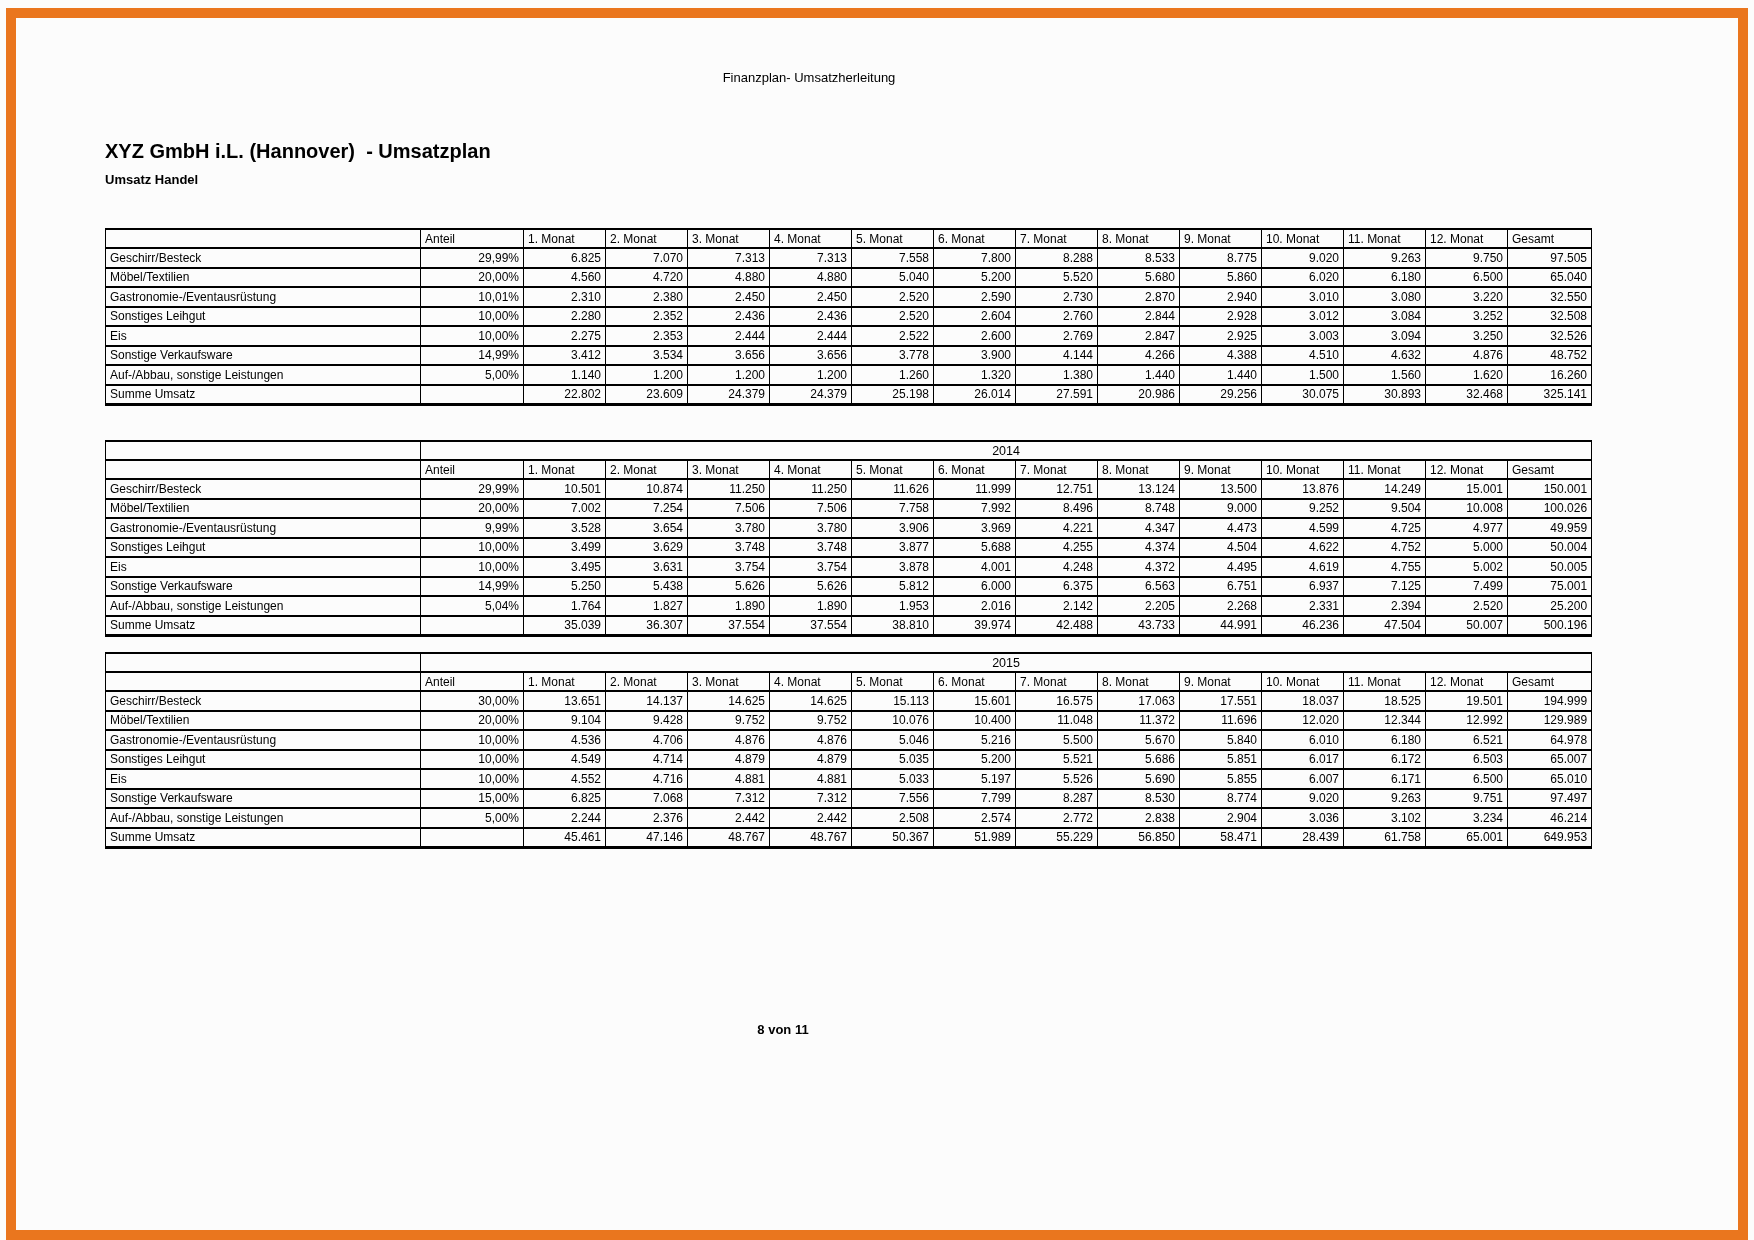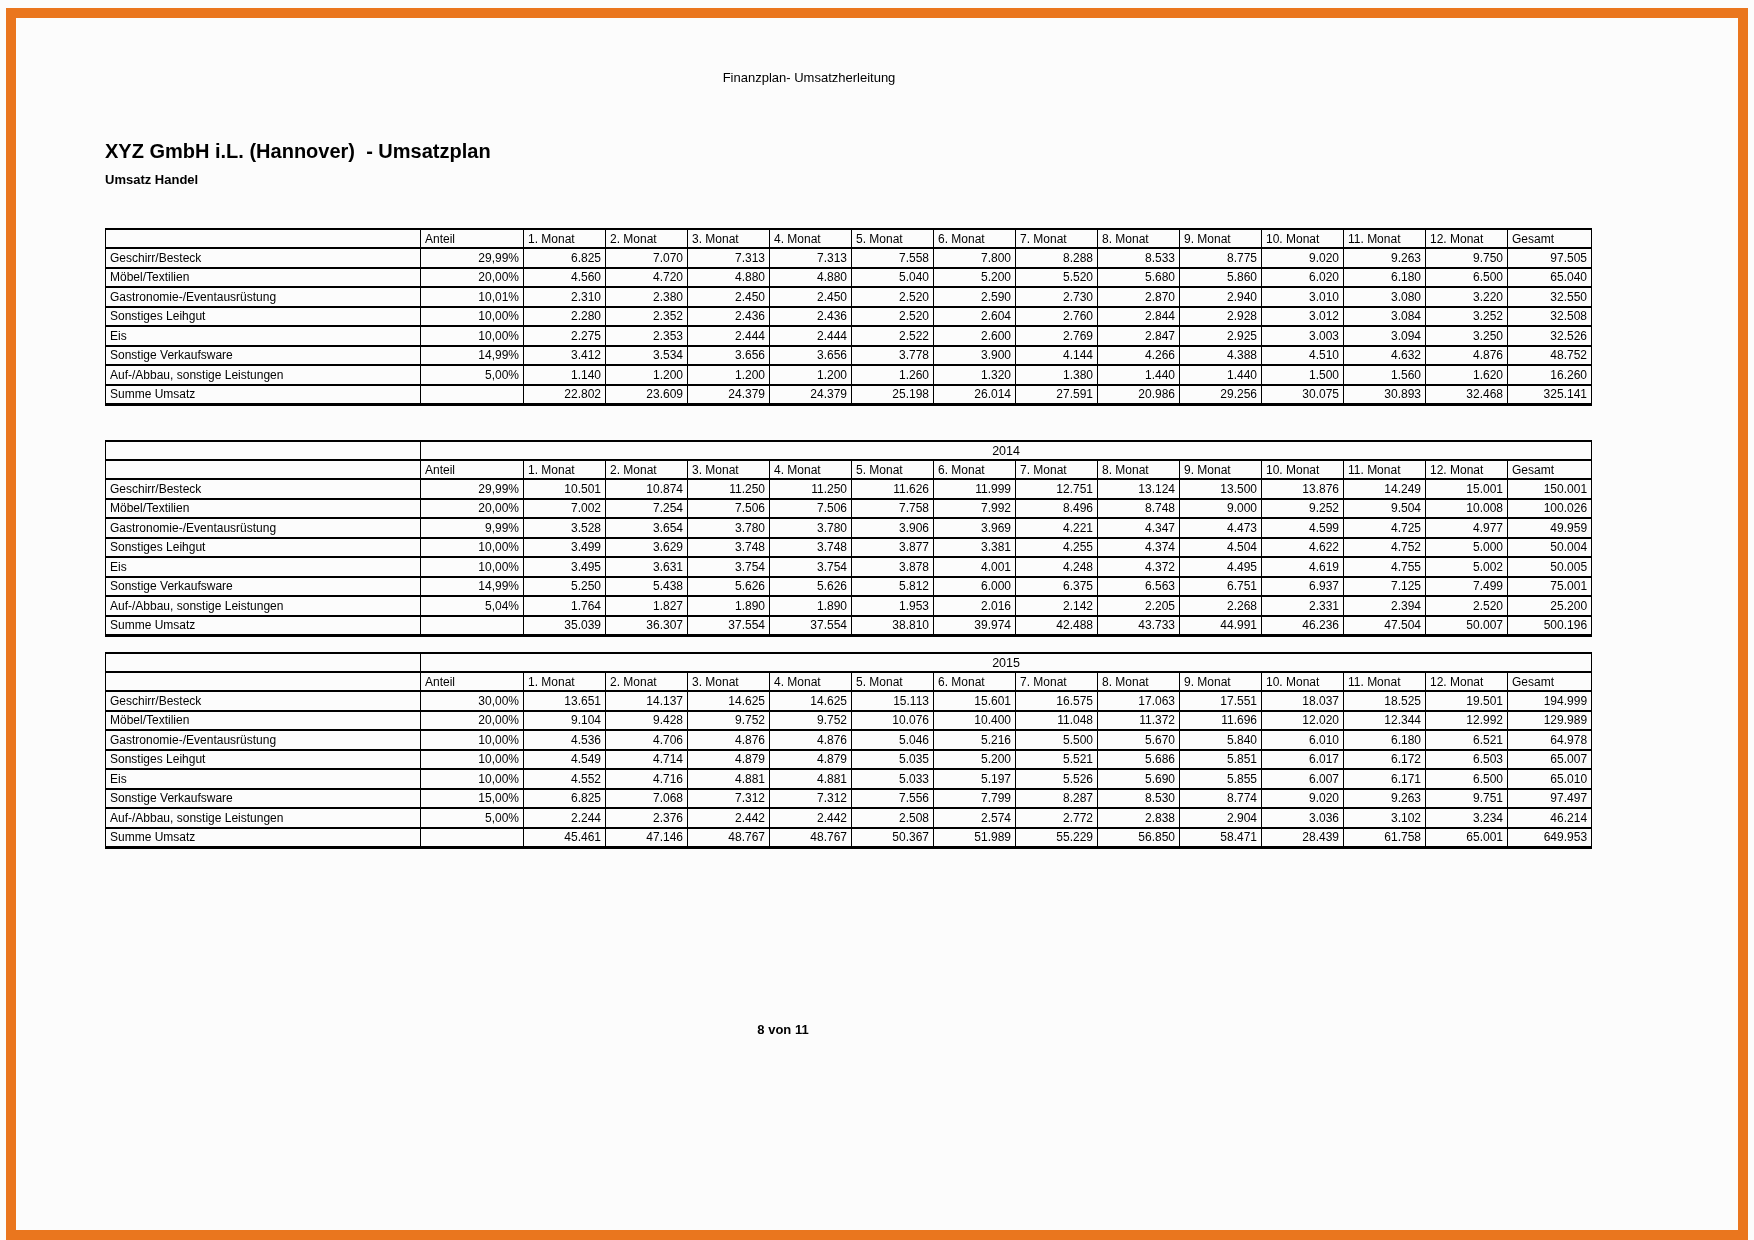--- a/index.html
+++ b/index.html
@@ -353,21 +353,21 @@
             <td class="num thickl thickr">49.959</td>
           </tr>
           <tr class="datarow">
             <td class="lcell">Sonstiges Leihgut</td>
             <td class="num thickl">10,00%</td>
             <td class="num thickl">3.499</td>
             <td class="num">3.629</td>
             <td class="num">3.748</td>
             <td class="num">3.748</td>
             <td class="num">3.877</td>
-            <td class="num">3.381</td>
+            <td class="num">5.688</td>
             <td class="num">4.255</td>
             <td class="num">4.374</td>
             <td class="num">4.504</td>
             <td class="num">4.622</td>
             <td class="num">4.752</td>
             <td class="num">5.000</td>
             <td class="num thickl thickr">50.004</td>
           </tr>
           <tr class="datarow">
             <td class="lcell">Eis</td>

